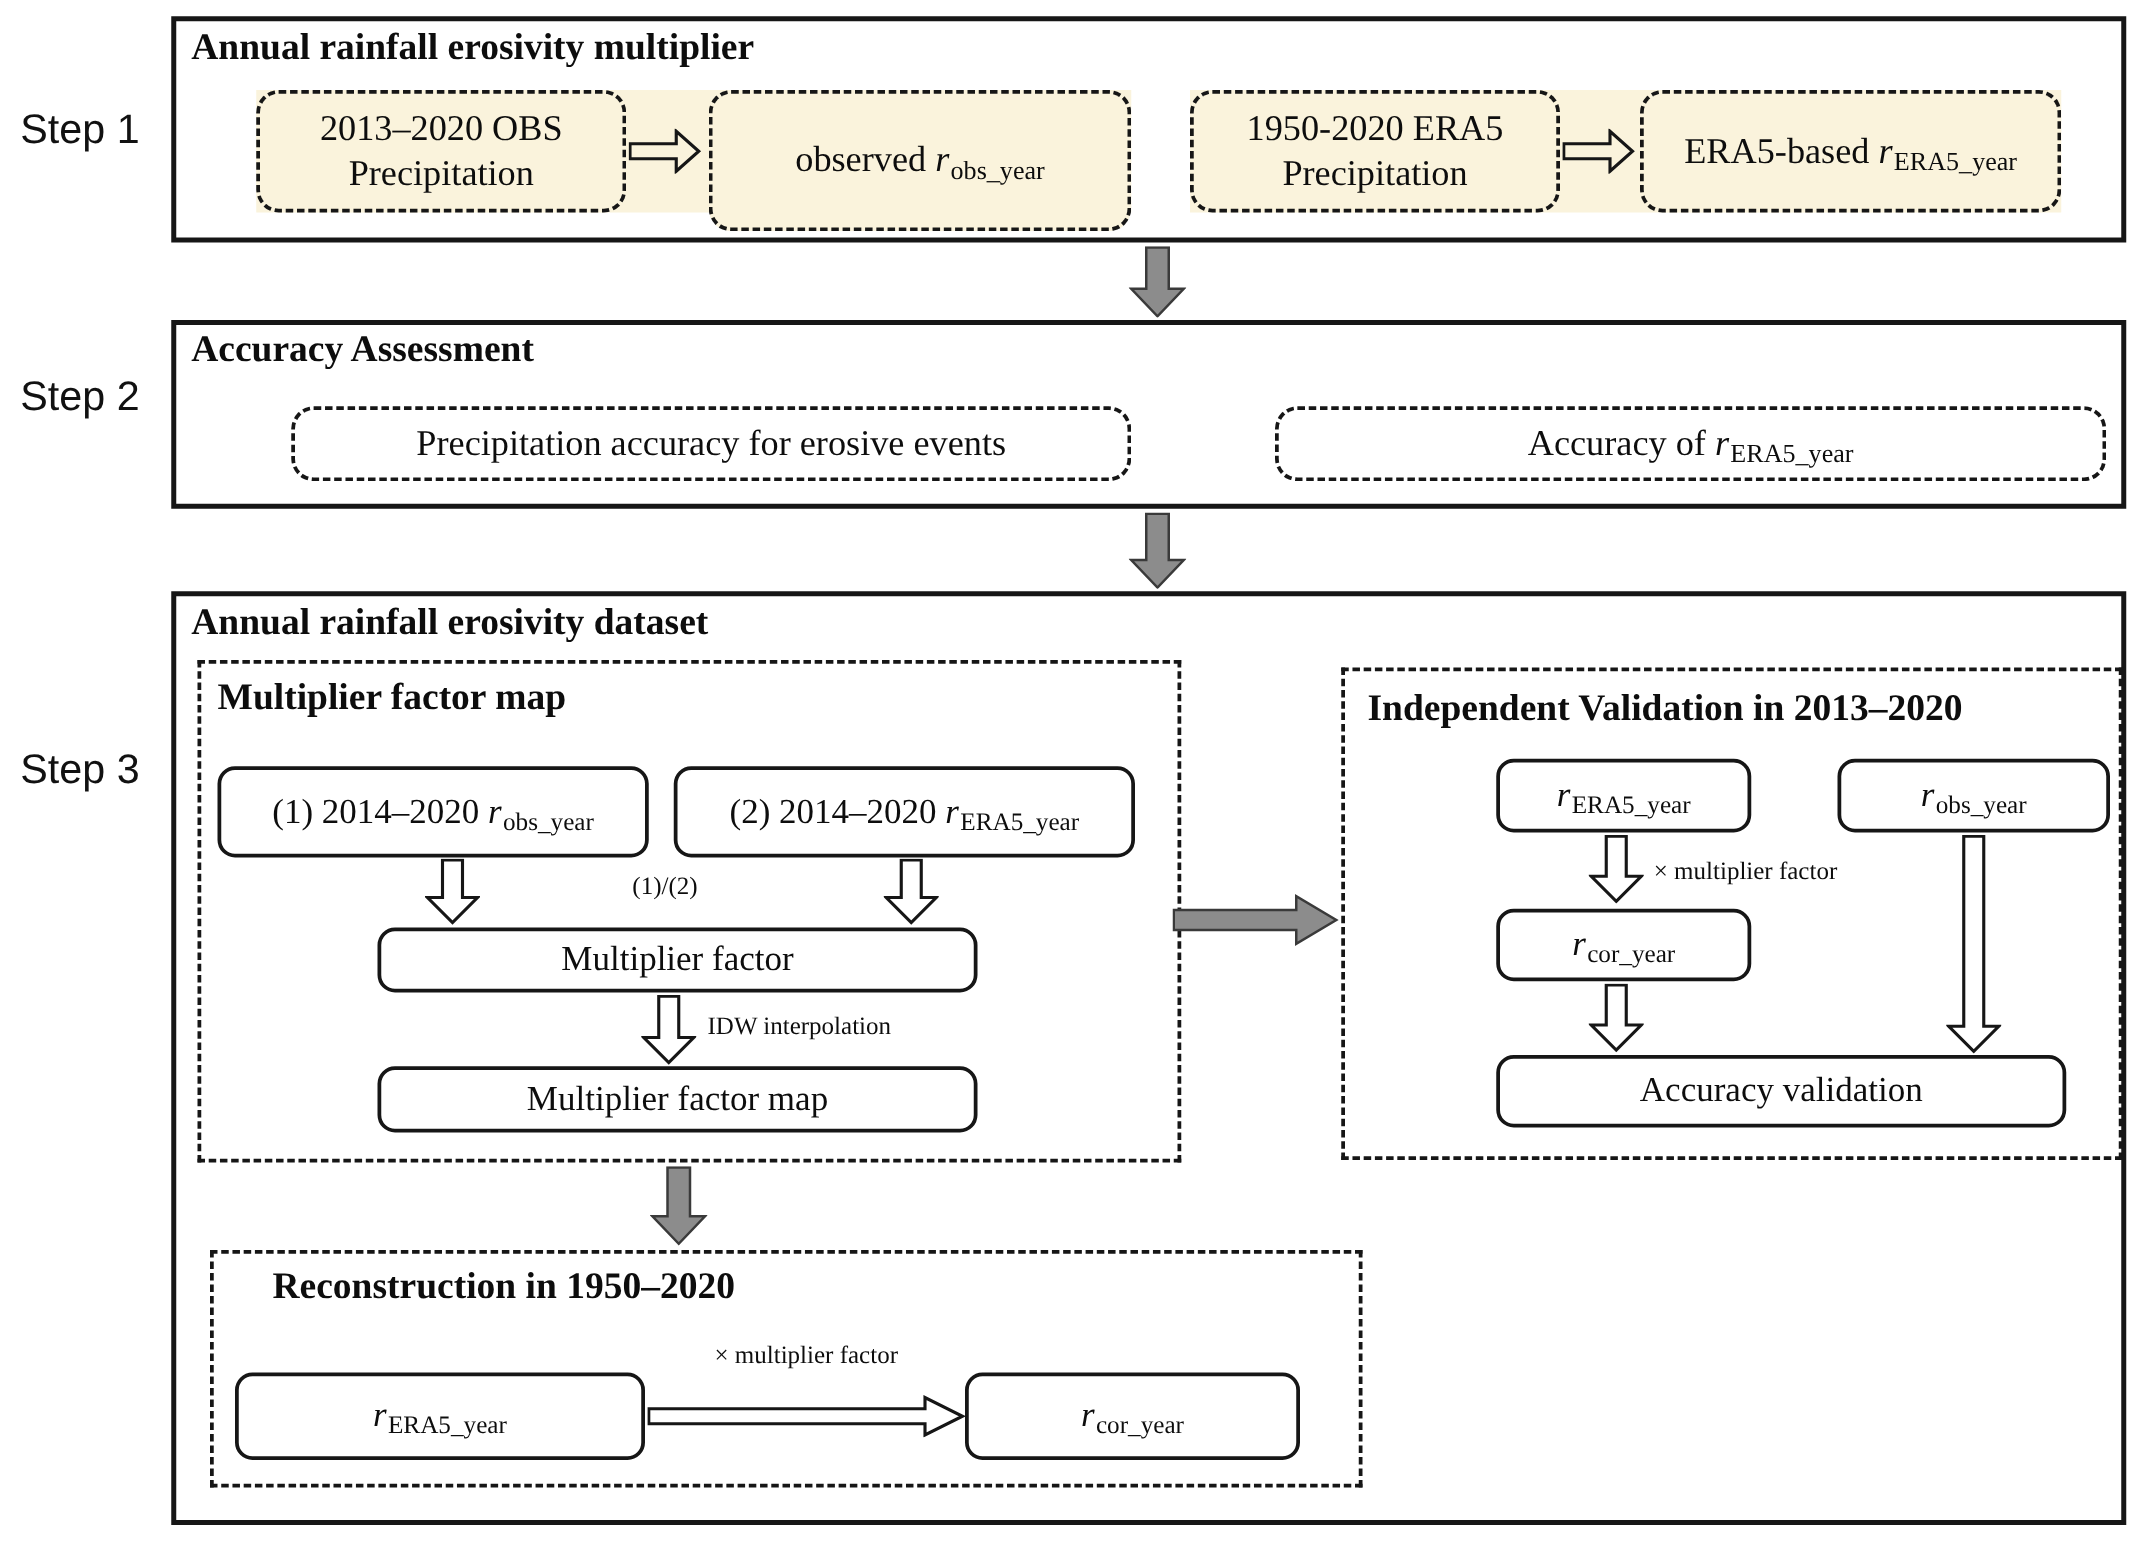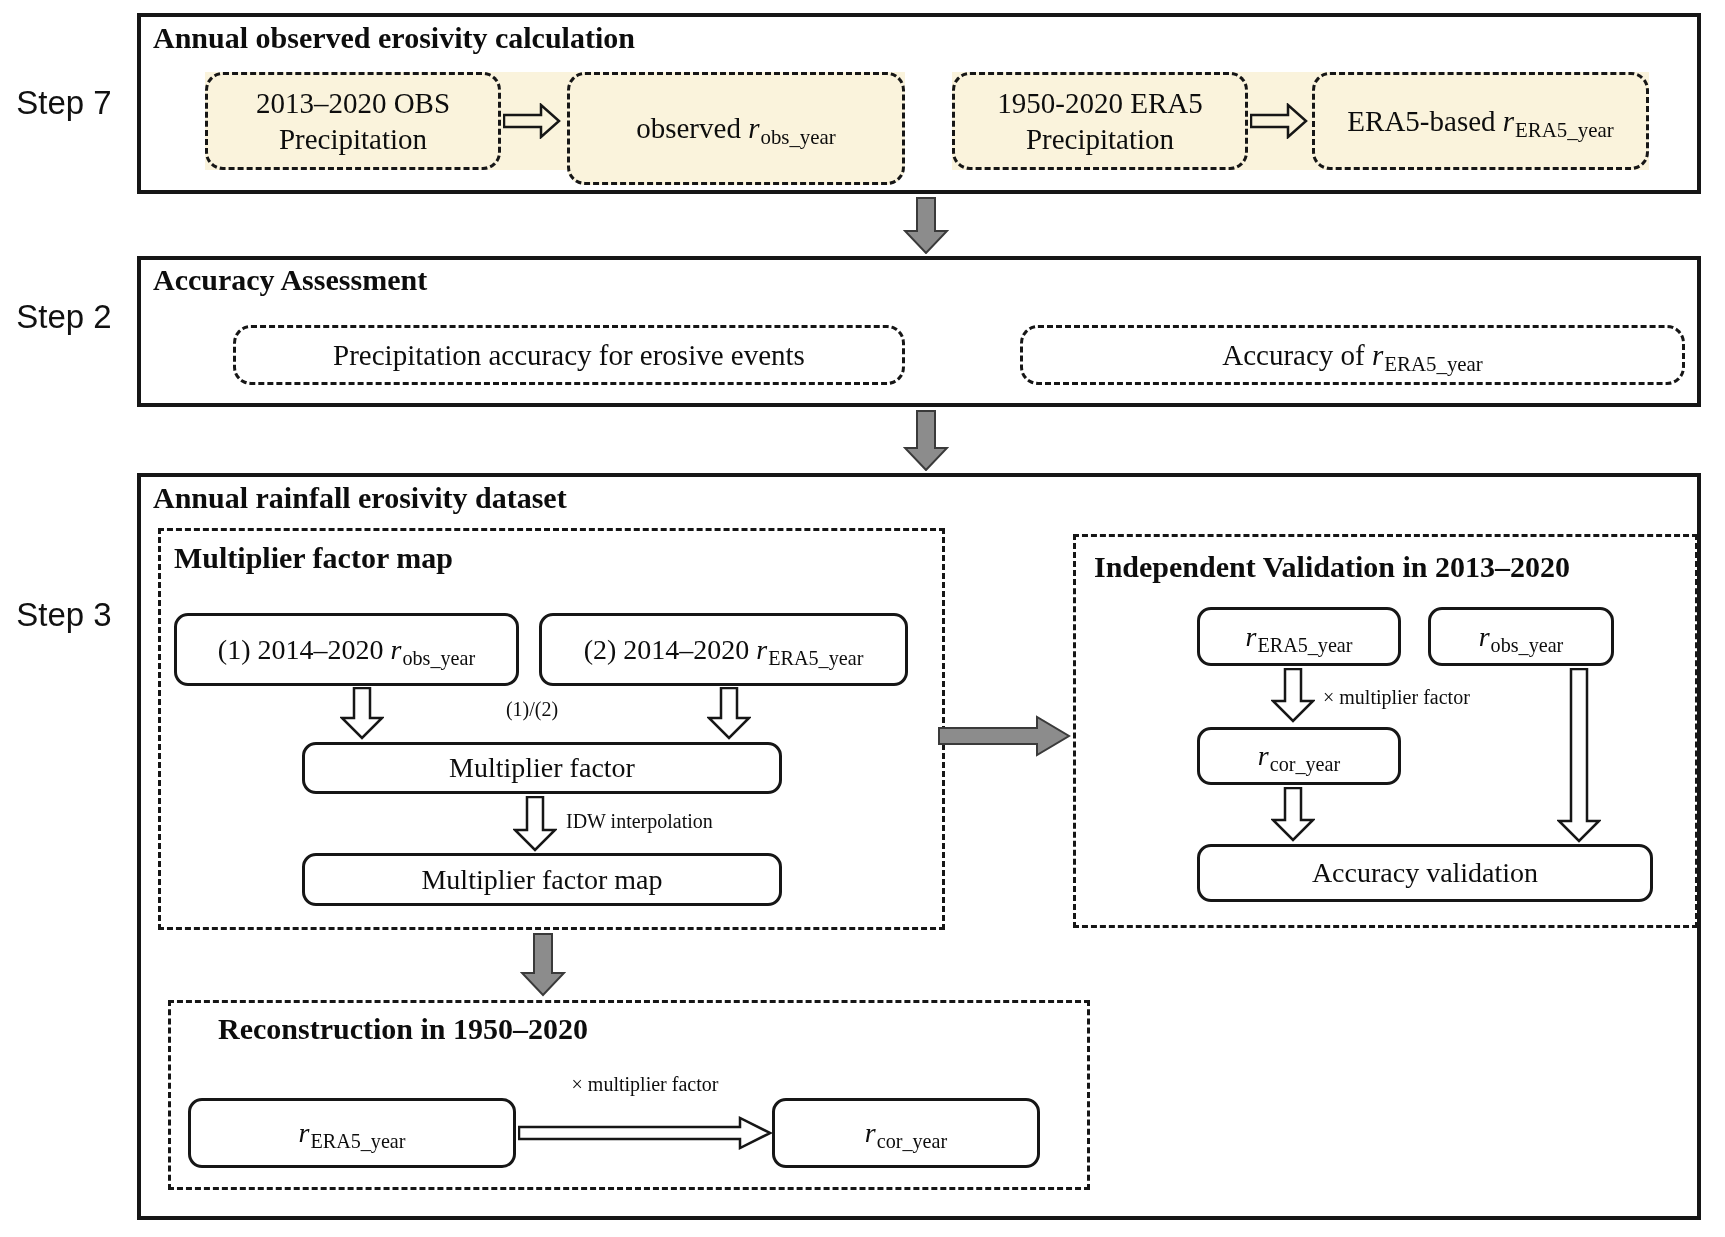--- a/index.html
+++ b/index.html
@@ -37,26 +37,26 @@
   .center-text{text-align:center;}
   .var{font-style:italic;padding-right:1px;}
   sub{font-size:0.72em;line-height:0;vertical-align:-0.28em;}
   svg{display:block;}
 </style>
 </head>
 <body>
 
 <div id="canvas">
 
-  <div class="abs step-label" style="left:8px;top:84px;width:112px;">Step 7</div>
+  <div class="abs step-label" style="left:8px;top:84px;width:112px;">Step 1</div>
   <div class="abs step-label" style="left:8px;top:298px;width:112px;">Step 2</div>
   <div class="abs step-label" style="left:8px;top:596px;width:112px;">Step 3</div>
 
   <div class="abs outer-box" style="left:137px;top:13px;width:1564px;height:181px;"></div>
-  <div class="abs section-title" style="left:153px;top:21px;">Annual observed erosivity calculation</div>
+  <div class="abs section-title" style="left:153px;top:21px;">Annual rainfall erosivity multiplier</div>
 
   <div class="abs cream" style="left:205px;top:72px;width:700px;height:98px;"></div>
   <div class="abs cream" style="left:952px;top:72px;width:697px;height:98px;"></div>
 
   <div class="abs dashed-node cream" style="left:205px;top:72px;width:296px;height:98px;">
     <span>2013–2020 OBS</span>
     <span>Precipitation</span>
   </div>
 
   <div class="abs" style="left:503px;top:103px;">
@@ -171,21 +171,21 @@
 
   <div class="abs dashed-container" style="left:1073px;top:534px;width:625px;height:394px;"></div>
   <div class="abs section-title" style="left:1094px;top:550px;">Independent Validation in 2013–2020</div>
 
   <div class="abs node" style="left:1197px;top:607px;width:204px;height:59px;">
     <span>
       <span class="var">r</span><sub>ERA5_year</sub>
     </span>
   </div>
 
-  <div class="abs node" style="left:1428px;top:607px;width:186px;height:59px;">
+  <div class="abs node" style="left:1470px;top:607px;width:218px;height:59px;">
     <span>
       <span class="var">r</span><sub>obs_year</sub>
     </span>
   </div>
 
   <div class="abs" style="left:1271px;top:668px;">
     <svg width="44" height="55" viewBox="0 0 44 55">
       <polygon points="14,1 30,1 30,33 42,33 22,53 2,33 14,33" fill="none" stroke="#161616" stroke-width="2.5"></polygon>
     </svg>
   </div>

